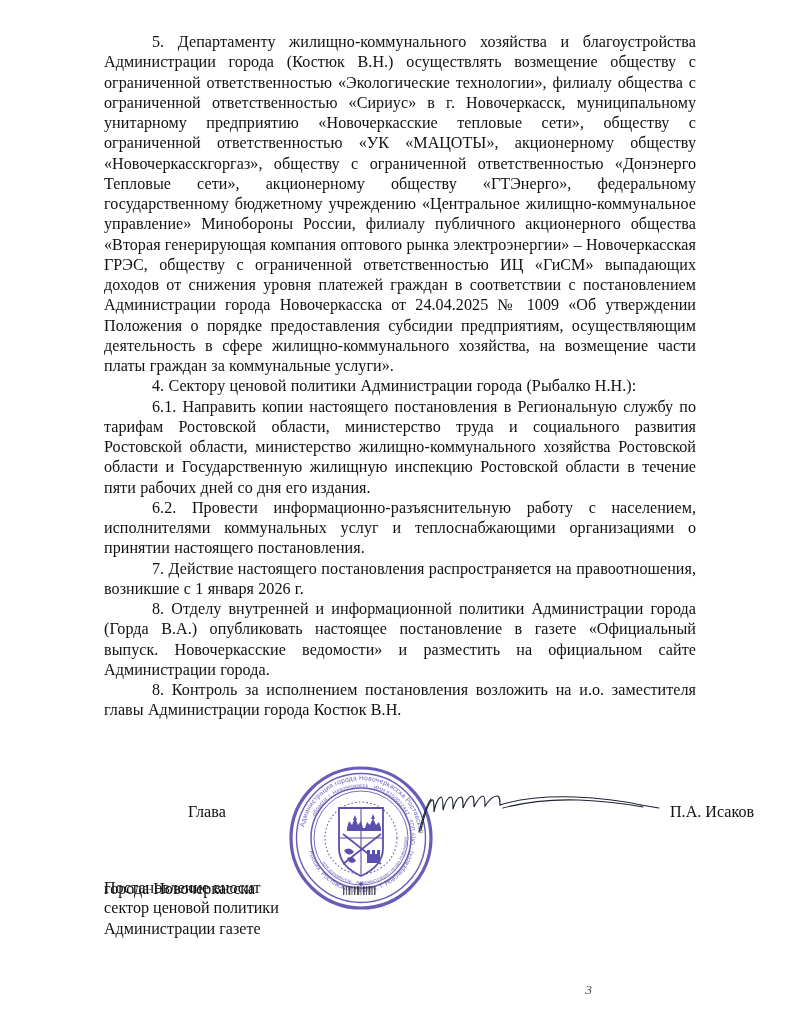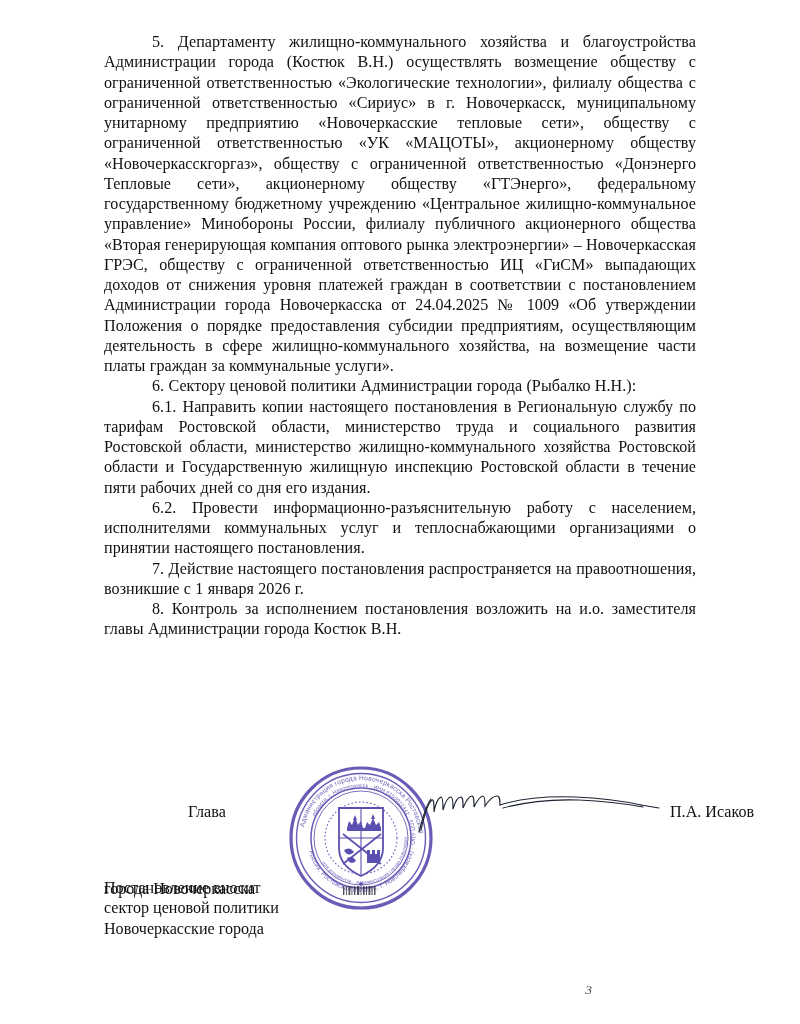--- a/index.html
+++ b/index.html
@@ -116,24 +116,25 @@
     font-style: italic;
   }
 </style>
 </head>
 <body>
 
 <div id="page">
 
   <div id="content">
     <p class="para indent">5. Департаменту жилищно-коммунального хозяйства и благоустройства Администрации города (Костюк В.Н.) осуществлять возмещение обществу с ограниченной ответственностью «Экологические технологии», филиалу общества с ограниченной ответственностью «Сириус» в г. Новочеркасск, муниципальному унитарному предприятию «Новочеркасские тепловые сети», обществу с ограниченной ответственностью «УК «МАЦОТЫ», акционерному обществу «Новочеркасскгоргаз», обществу с ограниченной ответственностью «Донэнерго Тепловые сети», акционерному обществу «ГТЭнерго», федеральному государственному бюджетному учреждению «Центральное жилищно-коммунальное управление» Минобороны России, филиалу публичного акционерного общества «Вторая генерирующая компания оптового рынка электроэнергии» – Новочеркасская ГРЭС, обществу с ограниченной ответственностью ИЦ «ГиСМ» выпадающих доходов от снижения уровня платежей граждан в соответствии с постановлением Администрации города Новочеркасска от 24.04.2025 № 1009 «Об утверждении Положения о порядке предоставления субсидии предприятиям, осуществляющим деятельность в сфере жилищно-коммунального хозяйства, на возмещение части платы граждан за коммунальные услуги».</p>
-    <p class="para indent">6. Сектору ценовой политики Администрации города (Рыбалко Н.Н.):</p>
+    <p class="para indent">4. Сектору ценовой политики Администрации города (Рыбалко Н.Н.):</p>
     <p class="para indent">6.1. Направить копии настоящего постановления в Региональную службу по тарифам Ростовской области, министерство труда и социального развития Ростовской области, министерство жилищно-коммунального хозяйства Ростовской области и Государственную жилищную инспекцию Ростовской области в течение пяти рабочих дней со дня его издания.</p>
     <p class="para indent">6.2. Провести информационно-разъяснительную работу с населением, исполнителями коммунальных услуг и теплоснабжающими организациями о принятии настоящего постановления.</p>
     <p class="para indent">7. Действие настоящего постановления распространяется на правоотношения, возникшие с 1 января 2026 г.</p>
+    <p class="para indent">8. Отделу внутренней и информационной политики Администрации города (Горда В.А.) опубликовать настоящее постановление в газете «Официальный выпуск. Новочеркасские ведомости» и разместить на официальном сайте Администрации города.</p>
     <p class="para indent">8. Контроль за исполнением постановления возложить на и.о. заместителя главы Администрации города Костюк В.Н.</p>
   </div>
 
   <div id="seal">
     <svg viewBox="0 0 152 152" width="152" height="152" aria-hidden="true">
       <defs>
         <path id="arcTop" d="M 18,76 A 58,58 0 0 1 134,76" fill="none"></path>
         <path id="arcTop2" d="M 25,76 A 51,51 0 0 1 127,76" fill="none"></path>
         <path id="arcBot" d="M 22,76 A 54,54 0 0 0 130,76" fill="none"></path>
         <path id="arcBot2" d="M 30,76 A 46,46 0 0 0 122,76" fill="none"></path>
@@ -223,19 +224,19 @@
     <div id="sig-title">
       <span class="l1">Глава</span>
       <span class="l2">города Новочеркасска</span>
     </div>
 
     <div id="sig-name">П.А. Исаков</div>
 
     <div id="submitter">
       <span>Постановление вносит</span>
       <span>сектор ценовой политики</span>
-      <span>Новочеркасские города</span>
+      <span>Администрации газете</span>
     </div>
   </div>
 
   <div id="page-number">3</div>
 
 </div>
 
 </body></html>

